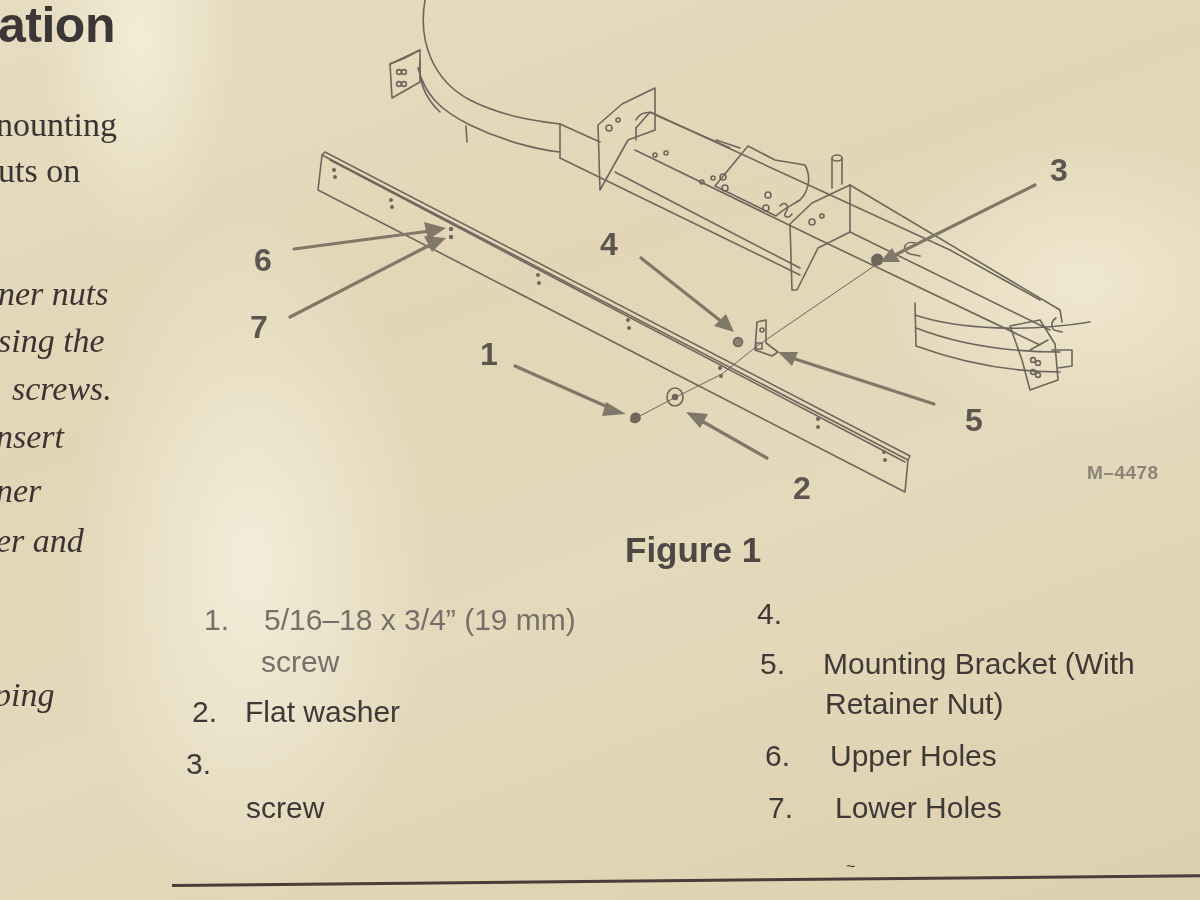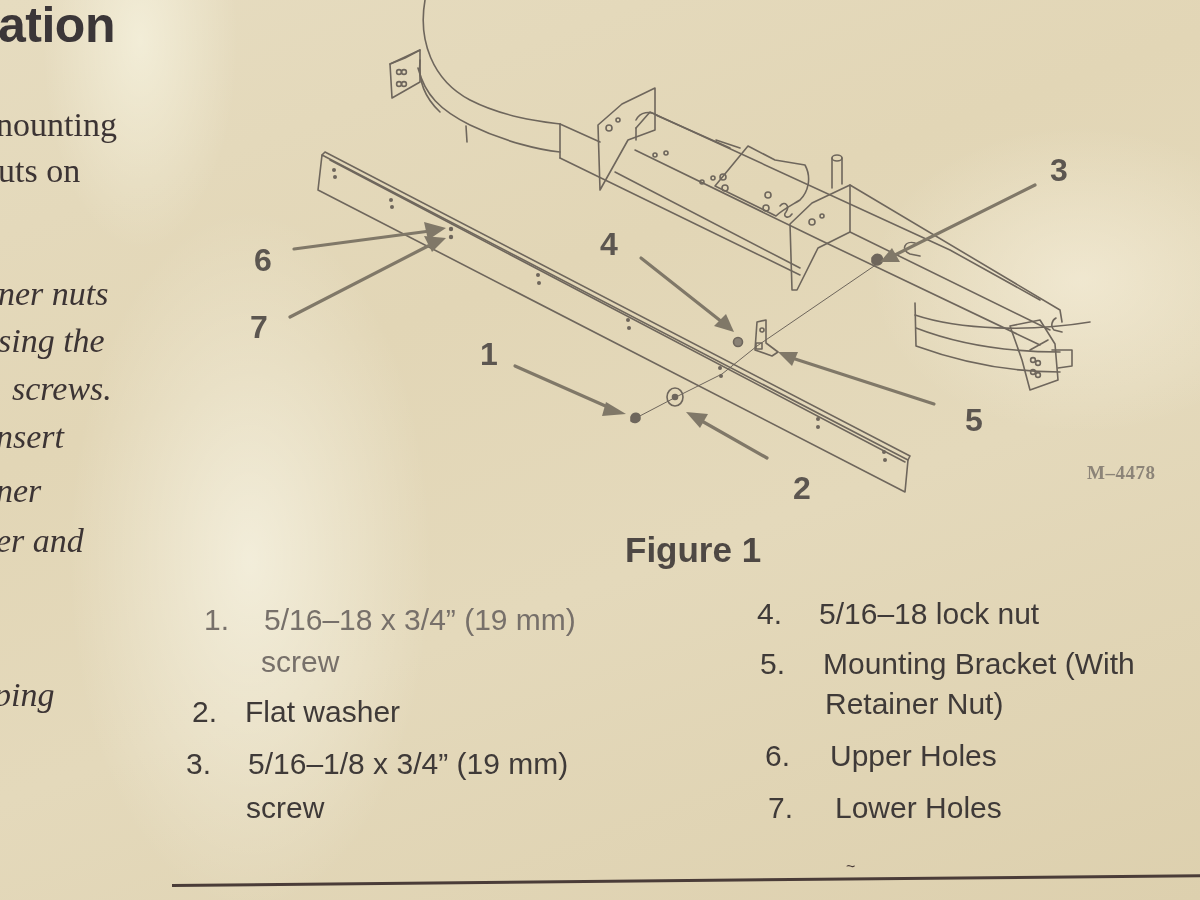--- a/index.html
+++ b/index.html
@@ -34,21 +34,21 @@
 
     
     .diagram { position: absolute; left: 0; top: 0; width: 1200px; height: 520px; }
     .callout {
       position: absolute;
       font-family: "Liberation Sans", sans-serif;
       font-weight: bold; font-size: 32px; color: #5c5650;
     }
     .drawing-id {
       position: absolute; left: 1087px; top: 462px;
-      font-family: Liberation Serif, serif;
+      font-family: Liberation Sans, sans-serif;
       font-weight: bold; font-size: 19px; color: #8c8478; letter-spacing: 0.5px;
     }
     .figure-caption {
       position: absolute; left: 625px; top: 530px;
       font-family: Liberation Sans, sans-serif;
       font-weight: bold; font-size: 35px; color: #4e4844;
     }
 
     
     .legend-item {
@@ -227,27 +227,25 @@
   <span class="num">1.</span>
   <span class="txt" style="left:60px;">5/16–18 x 3/4” (19 mm)</span>
   <span class="txt" style="left:57px; top:42px;">screw</span>
 </div>
 <div class="legend-item" style="left:192px; top:692px; width:460px; height:40px;">
   <span class="num">2.</span>
   <span class="txt" style="left:53px;">Flat washer</span>
 </div>
 <div class="legend-item" style="left:186px; top:744px; width:480px; height:84px;">
   <span class="num">3.</span>
-  <span class="txt" style="left:62px;">5/16–1/8 x 3/4” (19 mm)</span>
   <span class="txt" style="left:60px; top:44px;">screw</span>
 </div>
 
 <div class="legend-item" style="left:757px; top:594px; width:440px; height:40px;">
   <span class="num">4.</span>
-  <span class="txt" style="left:62px;">5/16–18 lock nut</span>
 </div>
 <div class="legend-item" style="left:760px; top:644px; width:440px; height:84px;">
   <span class="num">5.</span>
   <span class="txt" style="left:65px; top:40px;">Retainer Nut)</span>
   <span class="txt" style="left:63px;">Mounting Bracket (With</span>
 </div>
 <div class="legend-item" style="left:765px; top:736px; width:440px; height:40px;">
   <span class="num">6.</span>
   <span class="txt" style="left:65px;">Upper Holes</span>
 </div>

